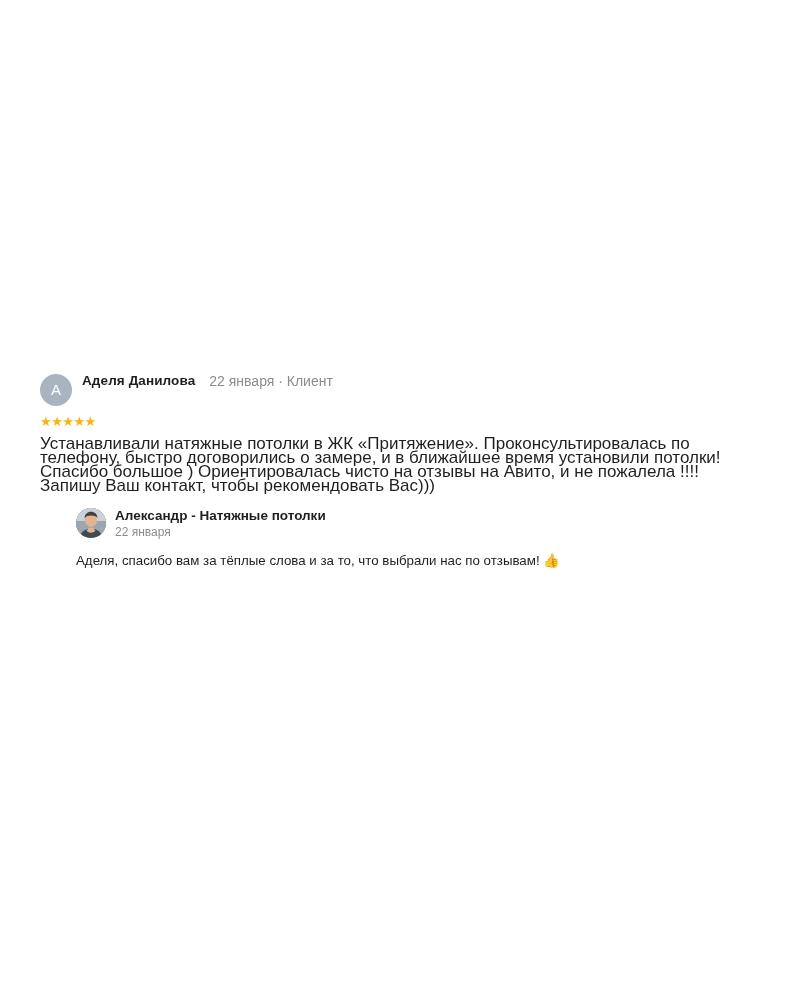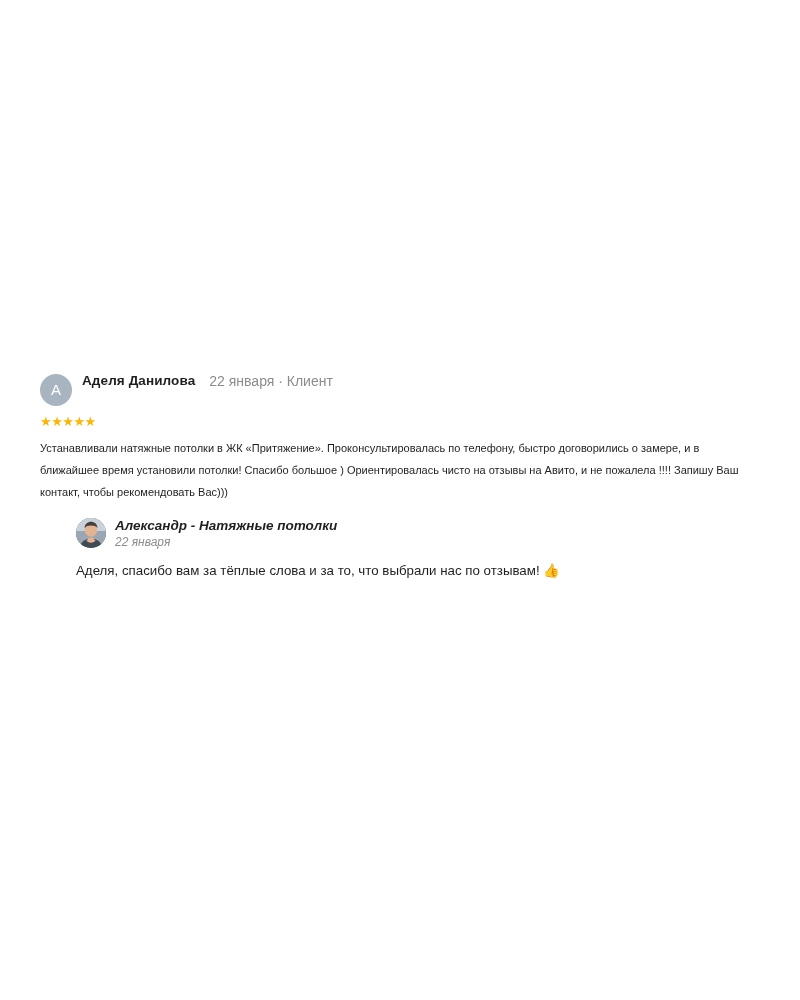--- a/index.html
+++ b/index.html
@@ -81,22 +81,22 @@
     line-height: 1;
   }
   .deal-text {
     font-size: 12.5px;
     color: #8c8c8c;
   }
 
   
   .review-body {
     margin-top: 9px;
-    font-size: 11px;
-    line-height: 22px;
+    font-size: 17px;
+    line-height: 14px;
     color: #1f1f1f;
     width: 720px;
   }
 
   
   .reply {
     margin-top: 14px;
     margin-left: 36px;
     width: 686px;
   }
@@ -114,21 +114,20 @@
     overflow: hidden;
     background: #5e6b78;
     position: relative;
   }
   .reply-avatar svg { display: block; }
   .reply-head-text {
     display: flex;
     flex-direction: column;
     gap: 2px;
     padding-top: 1px;
-    font-style: italic;
   }
   .reply-name {
     font-size: 13.5px;
     font-weight: bold;
     color: #1f1f1f;
   }
   .reply-date {
     font-size: 12px;
     color: #8c8c8c;
   }

